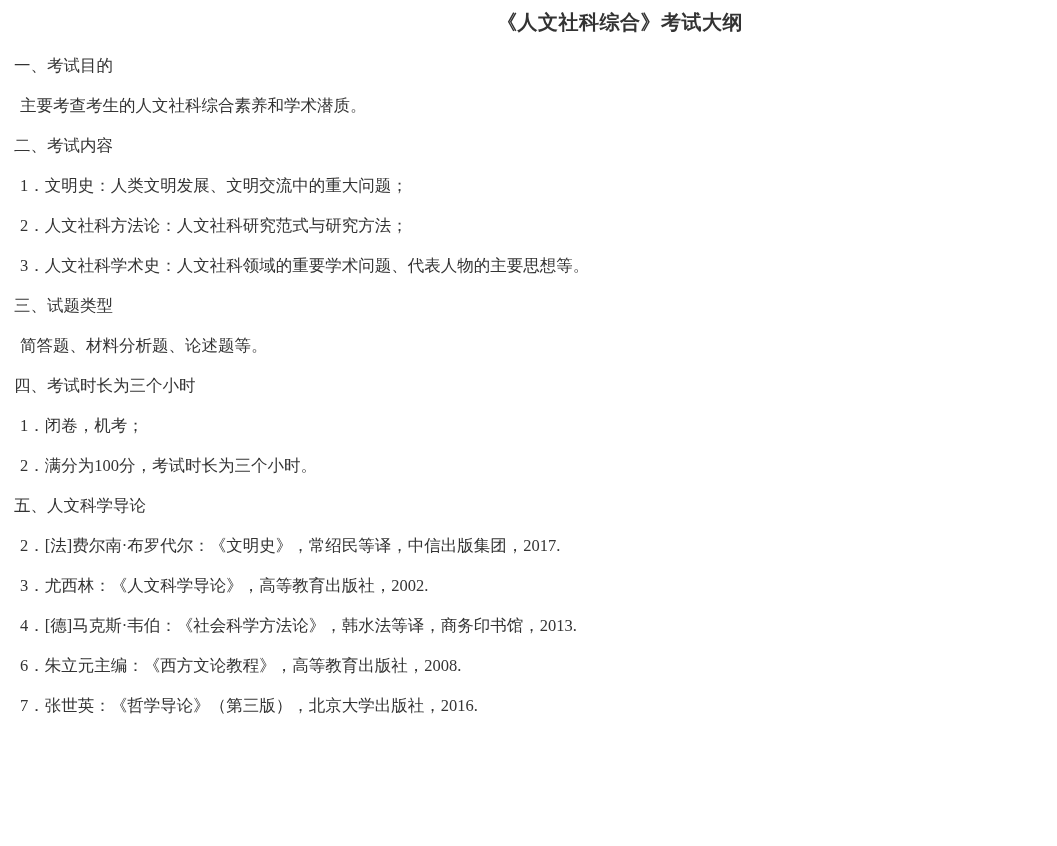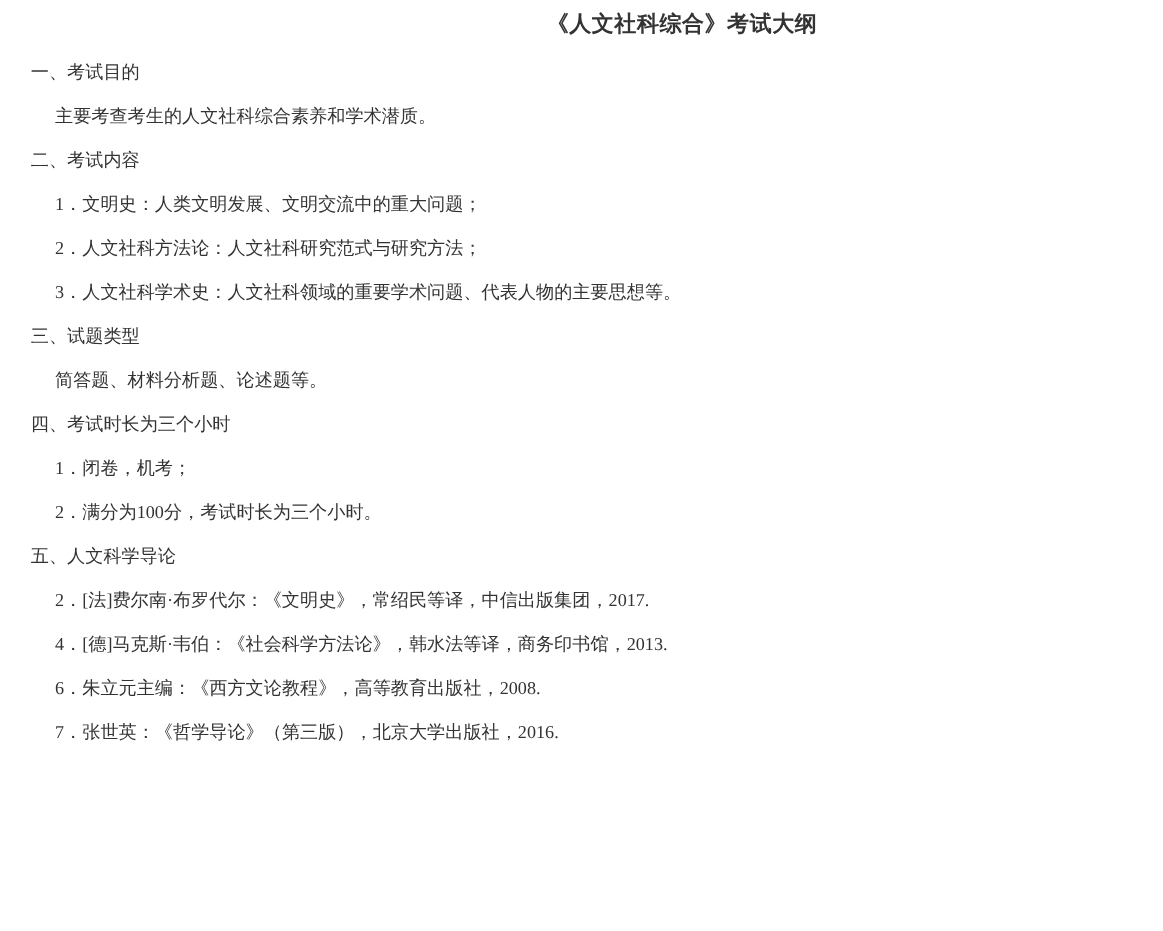--- a/index.html
+++ b/index.html
@@ -33,24 +33,24 @@
     left: 0;
     right: 0;
   }
   .line {
     height: 40px;
     line-height: 40px;
     font-size: 16.5px;
     white-space: nowrap;
   }
   .heading {
-    padding-left: 28px;
+    padding-left: 14px;
   }
   .item {
-    padding-left: 50px;
+    padding-left: 20px;
   }
 </style>
 </head>
 <body>
 
 <div>
   <h1 class="title">《人文社科综合》考试大纲</h1>
   <div class="content" id="content">
       <div class="line heading">一、考试目的</div>
       <div class="line item">主要考查考生的人文社科综合素养和学术潜质。</div>
@@ -58,17 +58,18 @@
       <div class="line item">1．文明史：人类文明发展、文明交流中的重大问题；</div>
       <div class="line item">2．人文社科方法论：人文社科研究范式与研究方法；</div>
       <div class="line item">3．人文社科学术史：人文社科领域的重要学术问题、代表人物的主要思想等。</div>
       <div class="line heading">三、试题类型</div>
       <div class="line item">简答题、材料分析题、论述题等。</div>
       <div class="line heading">四、考试时长为三个小时</div>
       <div class="line item">1．闭卷，机考；</div>
       <div class="line item">2．满分为100分，考试时长为三个小时。</div>
       <div class="line heading">五、人文科学导论</div>
       <div class="line item">2．[法]费尔南·布罗代尔：《文明史》，常绍民等译，中信出版集团，2017.</div>
+      <div class="line item">3．尤西林：《人文科学导论》，高等教育出版社，2002.</div>
       <div class="line item">4．[德]马克斯·韦伯：《社会科学方法论》，韩水法等译，商务印书馆，2013.</div>
       <div class="line item">6．朱立元主编：《西方文论教程》，高等教育出版社，2008.</div>
       <div class="line item">7．张世英：《哲学导论》（第三版），北京大学出版社，2016.</div>
     </div>
 </div>
 
 </body></html>

